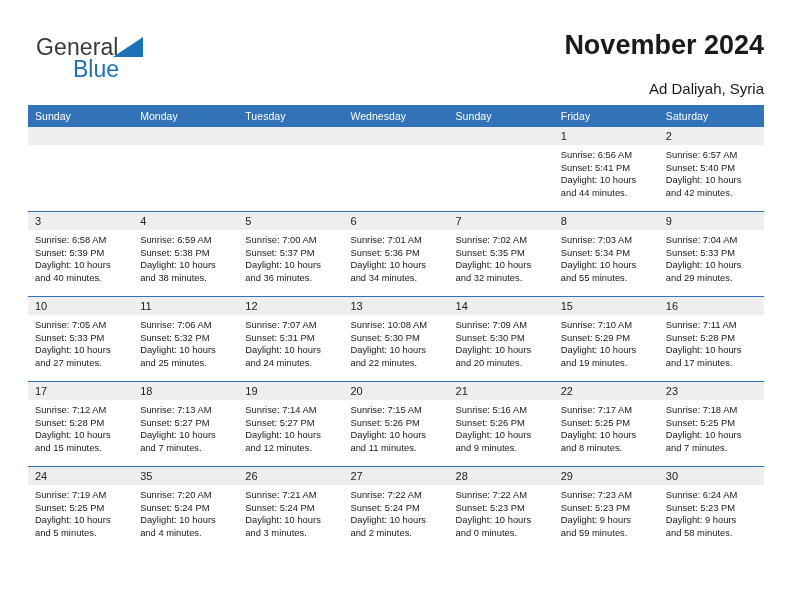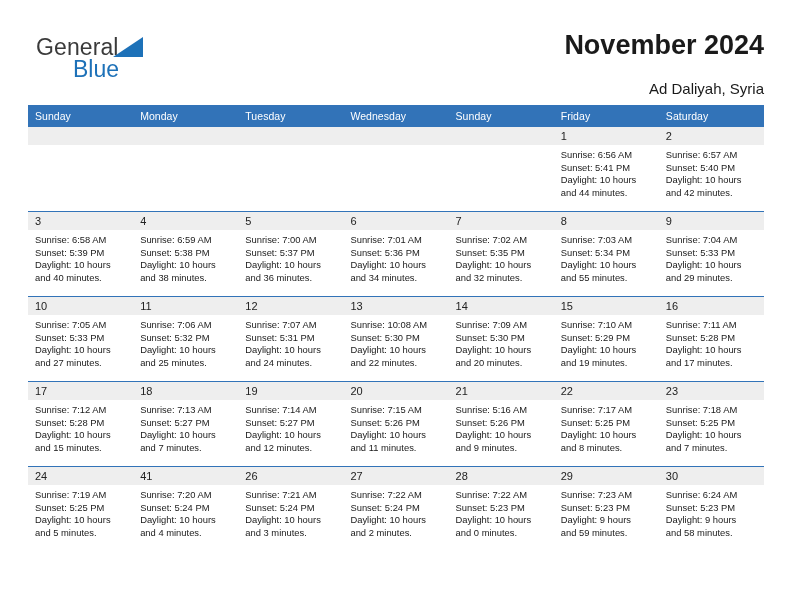--- a/index.html
+++ b/index.html
@@ -516,21 +516,21 @@
             <div class="details">
               <div>Sunrise: 7:19 AM</div>
               <div>Sunset: 5:25 PM</div>
               <div>Daylight: 10 hours</div>
               <div>and 5 minutes.</div>
             </div>
           </div>
         </td>
         <td>
           <div class="cell">
-            <div class="daynum-band">41</div>
+            <div class="daynum-band">35</div>
             <div class="details">
               <div>Sunrise: 7:20 AM</div>
               <div>Sunset: 5:24 PM</div>
               <div>Daylight: 10 hours</div>
               <div>and 4 minutes.</div>
             </div>
           </div>
         </td>
         <td>
           <div class="cell">

